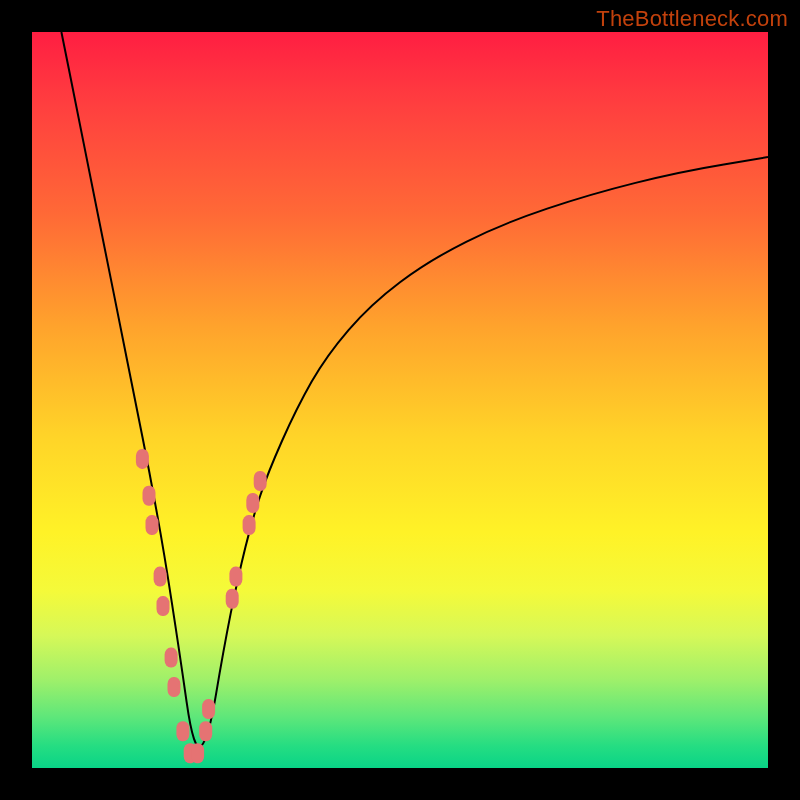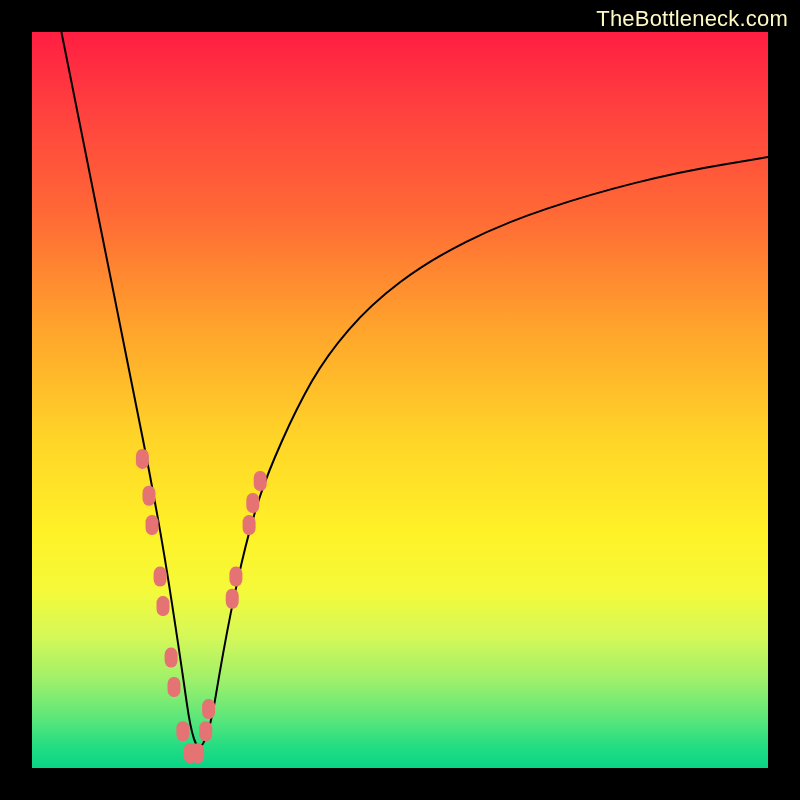--- a/index.html
+++ b/index.html
@@ -39,21 +39,21 @@
       #9ff06a 88%,
       #5fe77a 93%,
       #25dd82 97%,
       #09d487 100%
     );
   }
   .watermark {
     position: absolute;
     top: 6px;
     right: 12px;
-    color: #fef9c3;
+    color: #c2410c;
     font-size: 22px;
     font-weight: 500;
     letter-spacing: 0.2px;
     user-select: none;
   }
   svg.overlay {
     position: absolute;
     top: 0;
     left: 0;
   }

